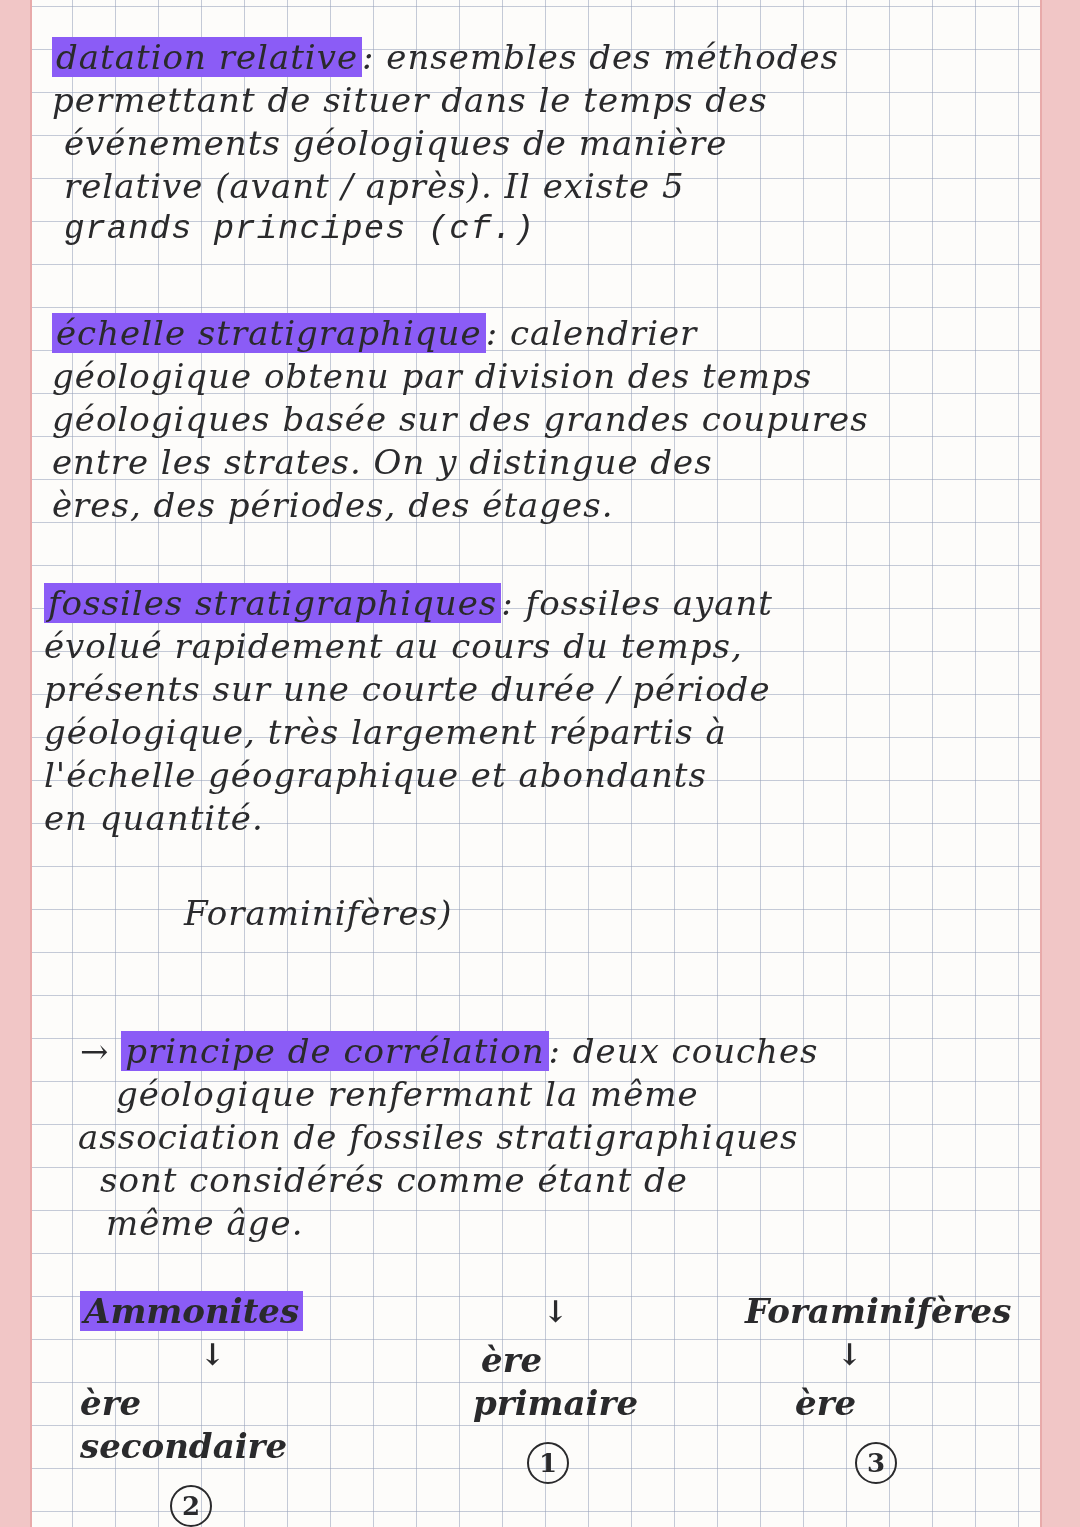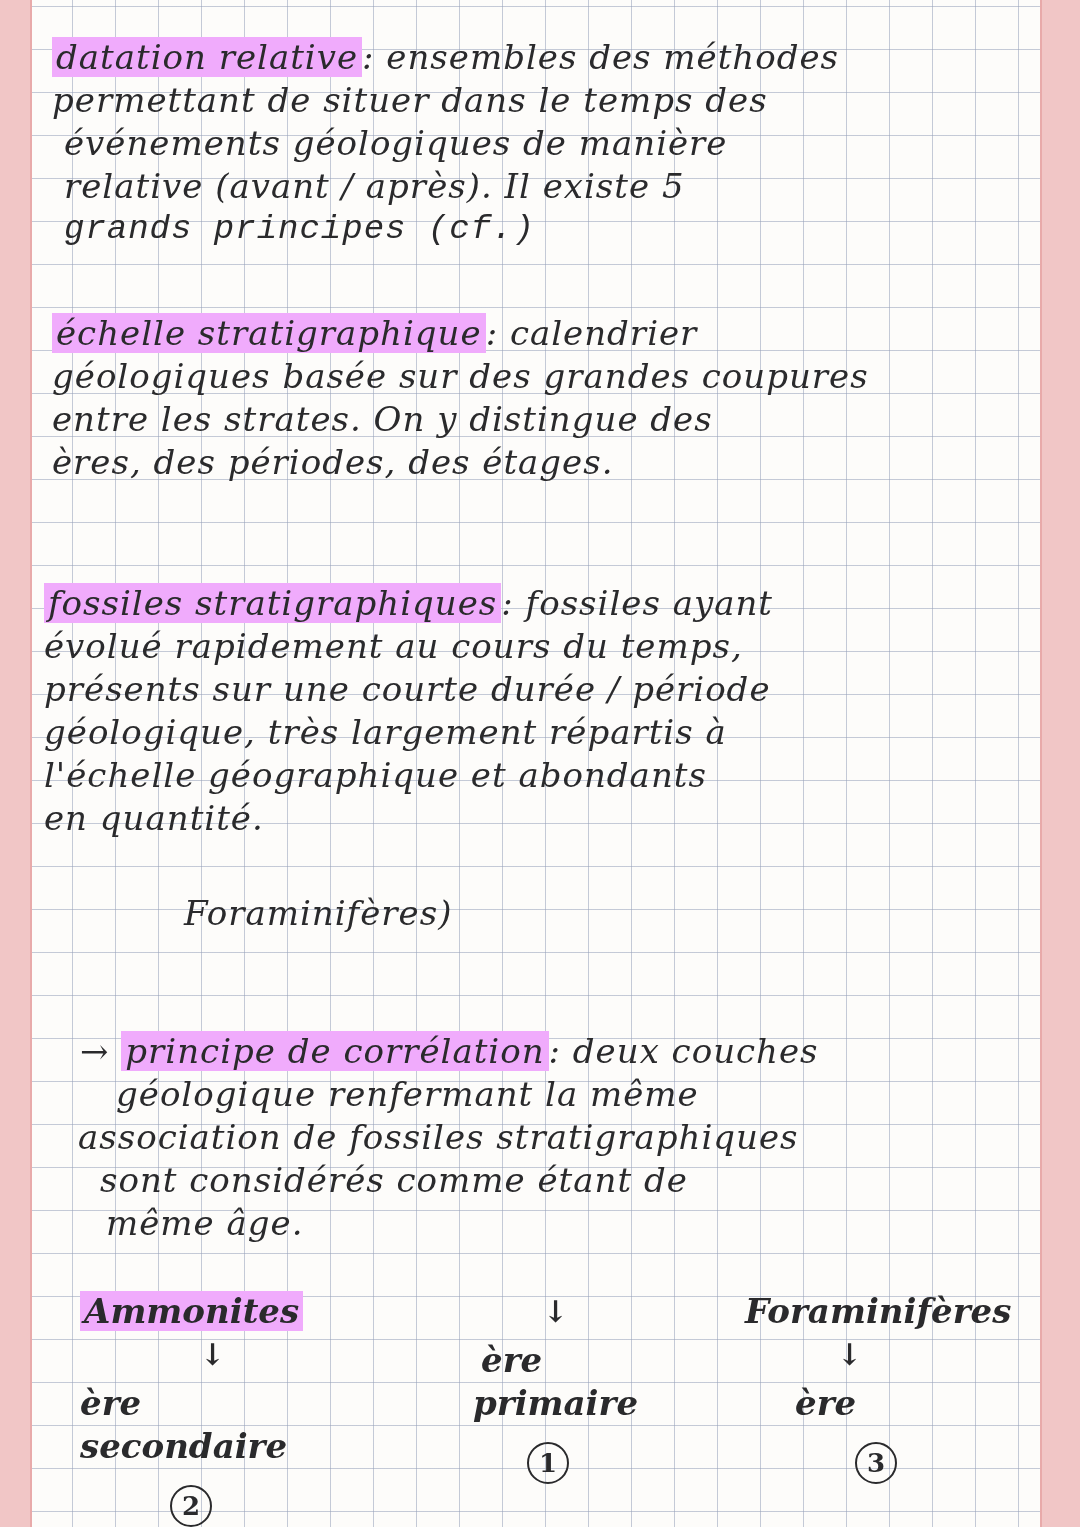--- a/index.html
+++ b/index.html
@@ -10,21 +10,21 @@
       linear-gradient(to right, rgba(150,160,185,0.55) 1px, transparent 1px),
       linear-gradient(to bottom, rgba(150,160,185,0.55) 1px, transparent 1px);
     background-size:43px 43px, 43px 43px;
     background-position:29px 0, 0 6px;
     font-family:"DejaVu Sans", sans-serif;
     color:#2a2a2c;
   }
   .margin-left { position:absolute; left:0; top:0; width:30px; height:100%; background:#f1c6c6; border-right:2px solid #e8aaaa; }
   .margin-right { position:absolute; right:0; top:0; width:38px; height:100%; background:#f1c6c6; border-left:2px solid #e8aaaa; }
   .note { position:absolute; font-family:"DejaVu Serif", serif; font-style:italic; font-size:34px; line-height:43px; letter-spacing:1px; }
-  .hl { background:#f0abfc; padding:0 4px; }
+  .hl { background:#8b5cf6; padding:0 4px; }
   .line { white-space:nowrap; }
   .sub-col { position:absolute; font-family:"DejaVu Serif", serif; font-style:italic; font-size:34px; line-height:43px; text-align:left;font-weight:bold; }
   .arrow { font-size:30px; display:block; padding-left:40px; }
   .circle { display:inline-block; width:38px; height:38px; border:2px solid #2a2a2c; border-radius:50%; text-align:center; line-height:38px; font-size:26px; font-style:normal; }
 </style>
 </head>
 <body>
 
 <div class="margin-left"></div>
 <div class="margin-right"></div>
@@ -32,20 +32,21 @@
 <div class="note" style="left:52px; top:36px;">
   <div class="line"><span class="hl">datation relative</span><span>: ensembles des méthodes</span></div>
   <div class="line">permettant de situer dans le temps des</div>
   <div class="line" style="padding-left:12px;">événements géologiques de manière</div>
   <div class="line" style="padding-left:12px;">relative (avant / après). Il existe 5</div>
   <div class="line" style="padding-left:12px;font-family:Liberation Mono, monospace;">grands principes (cf.)</div>
 </div>
 
 <div class="note" style="left:52px; top:312px;">
   <div class="line"><span class="hl">échelle stratigraphique</span><span>: calendrier</span></div>
+  <div class="line">géologique obtenu par division des temps</div>
   <div class="line">géologiques basée sur des grandes coupures</div>
   <div class="line">entre les strates. On y distingue des</div>
   <div class="line">ères, des périodes, des étages.</div>
 </div>
 
 <div class="note" style="left:44px; top:582px;">
   <div class="line"><span class="hl">fossiles stratigraphiques</span><span>: fossiles ayant</span></div>
   <div class="line">évolué rapidement au cours du temps,</div>
   <div class="line">présents sur une courte durée / période</div>
   <div class="line">géologique, très largement répartis à</div>

